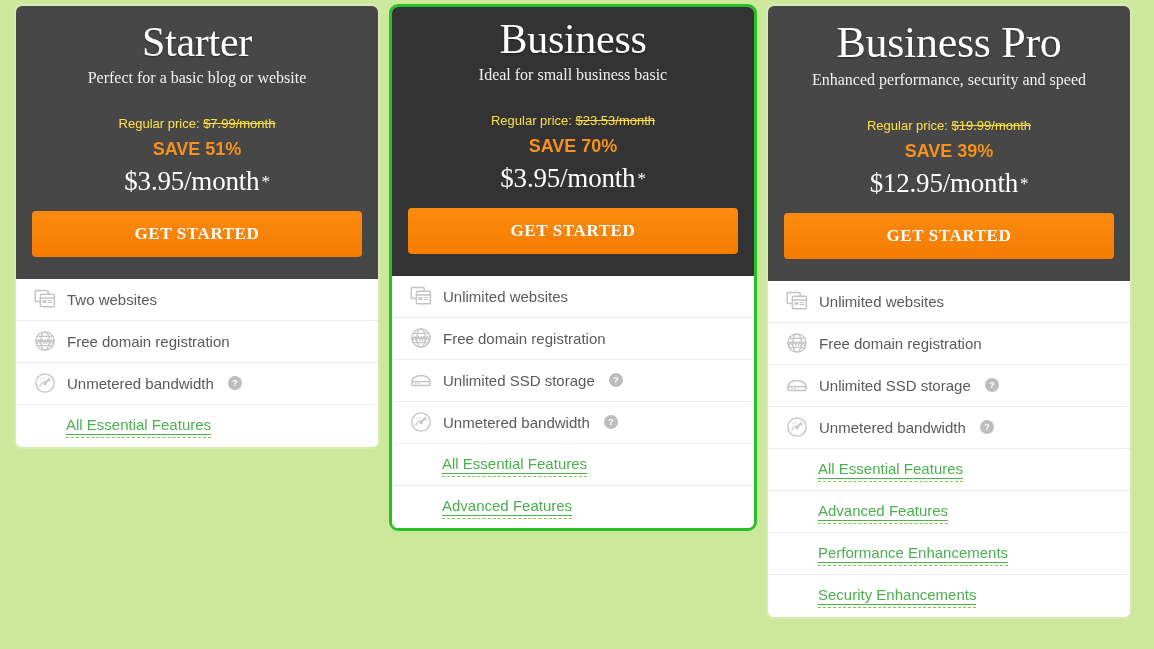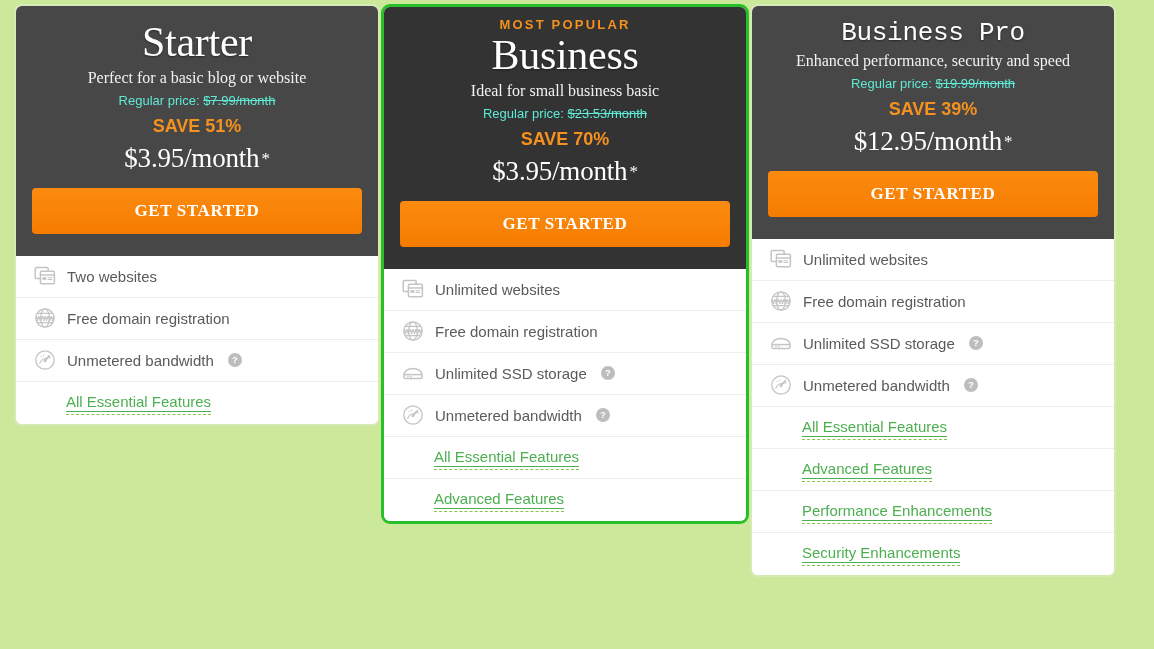--- a/index.html
+++ b/index.html
@@ -4,21 +4,21 @@
 <style>
   * { box-sizing: border-box; margin: 0; padding: 0; }
   html, body {
     width: 1154px; height: 649px;
     background: #cce89a;
     font-family: "Liberation Sans", sans-serif;
     overflow: hidden;
   }
   .pricing-grid {
     display: flex;
-    gap: 1px;
+    gap: 9px;
     padding: 4px 9px 0 14px;
     align-items: flex-start;
   }
   .card {
     width: 366px;
     background: #ffffff;
     border-radius: 8px;
     border: 2px solid #d6ebb4;
     overflow: hidden;
     display: flex;
@@ -49,32 +49,32 @@
     text-transform: uppercase;
   }
   .plan-name {
     font-family: "Liberation Serif", serif;
     font-size: 42px;
     line-height: 1.06;
     font-weight: normal;
     letter-spacing: -0.3px;
     text-shadow: 0 1px 2px rgba(0,0,0,.45);
   }
-  .plan-name.small { font-size: 26px; font-family: Liberation Mono, monospace; }
+  .plan-name.small { font-size: 44px; }
   .plan-desc {
     font-family: "Liberation Serif", serif;
     font-size: 16px;
     line-height: 1.25;
     margin-top: 3px;
     color: #f2f2f2;
   }
   .reg-price {
     font-size: 13px;
-    color: #5eead4;
-    margin-top: 5px;
+    color: #fde047;
+    margin-top: 28px;
   }
   .reg-price .old { text-decoration: line-through; }
   .save {
     color: #f5911e;
     font-weight: bold;
     font-size: 18px;
     margin-top: 8px;
   }
   .price {
     font-family: Liberation Serif, serif;
@@ -182,21 +182,20 @@
               <text x="7" y="10.4" font-family="Liberation Sans, sans-serif" font-size="9.5" font-weight="bold" fill="#ffffff" text-anchor="middle">?</text>
             </svg></span>
         </li>
         <li class="feature link-row">
           <a class="flink">All Essential Features</a>
         </li>
       </ul>
     </div>
     <div class="card featured">
       <div class="card-head">
-        <div class="popular-tag">MOST POPULAR</div>
         <h2 class="plan-name">Business</h2>
         <div class="plan-desc">Ideal for small business basic</div>
         <div class="reg-price"><span>Regular price:</span> <span class="old">$23.53/month</span></div>
         <div class="save">SAVE 70%</div>
         <div class="price"><span>$3.95/month</span><span class="star">*</span></div>
         <button class="cta">GET STARTED</button>
       </div>
       <ul class="features">
         <li class="feature">
           <span class="ico"><svg viewBox="0 0 22 22" fill="none" stroke="currentColor" stroke-width="1.5">

